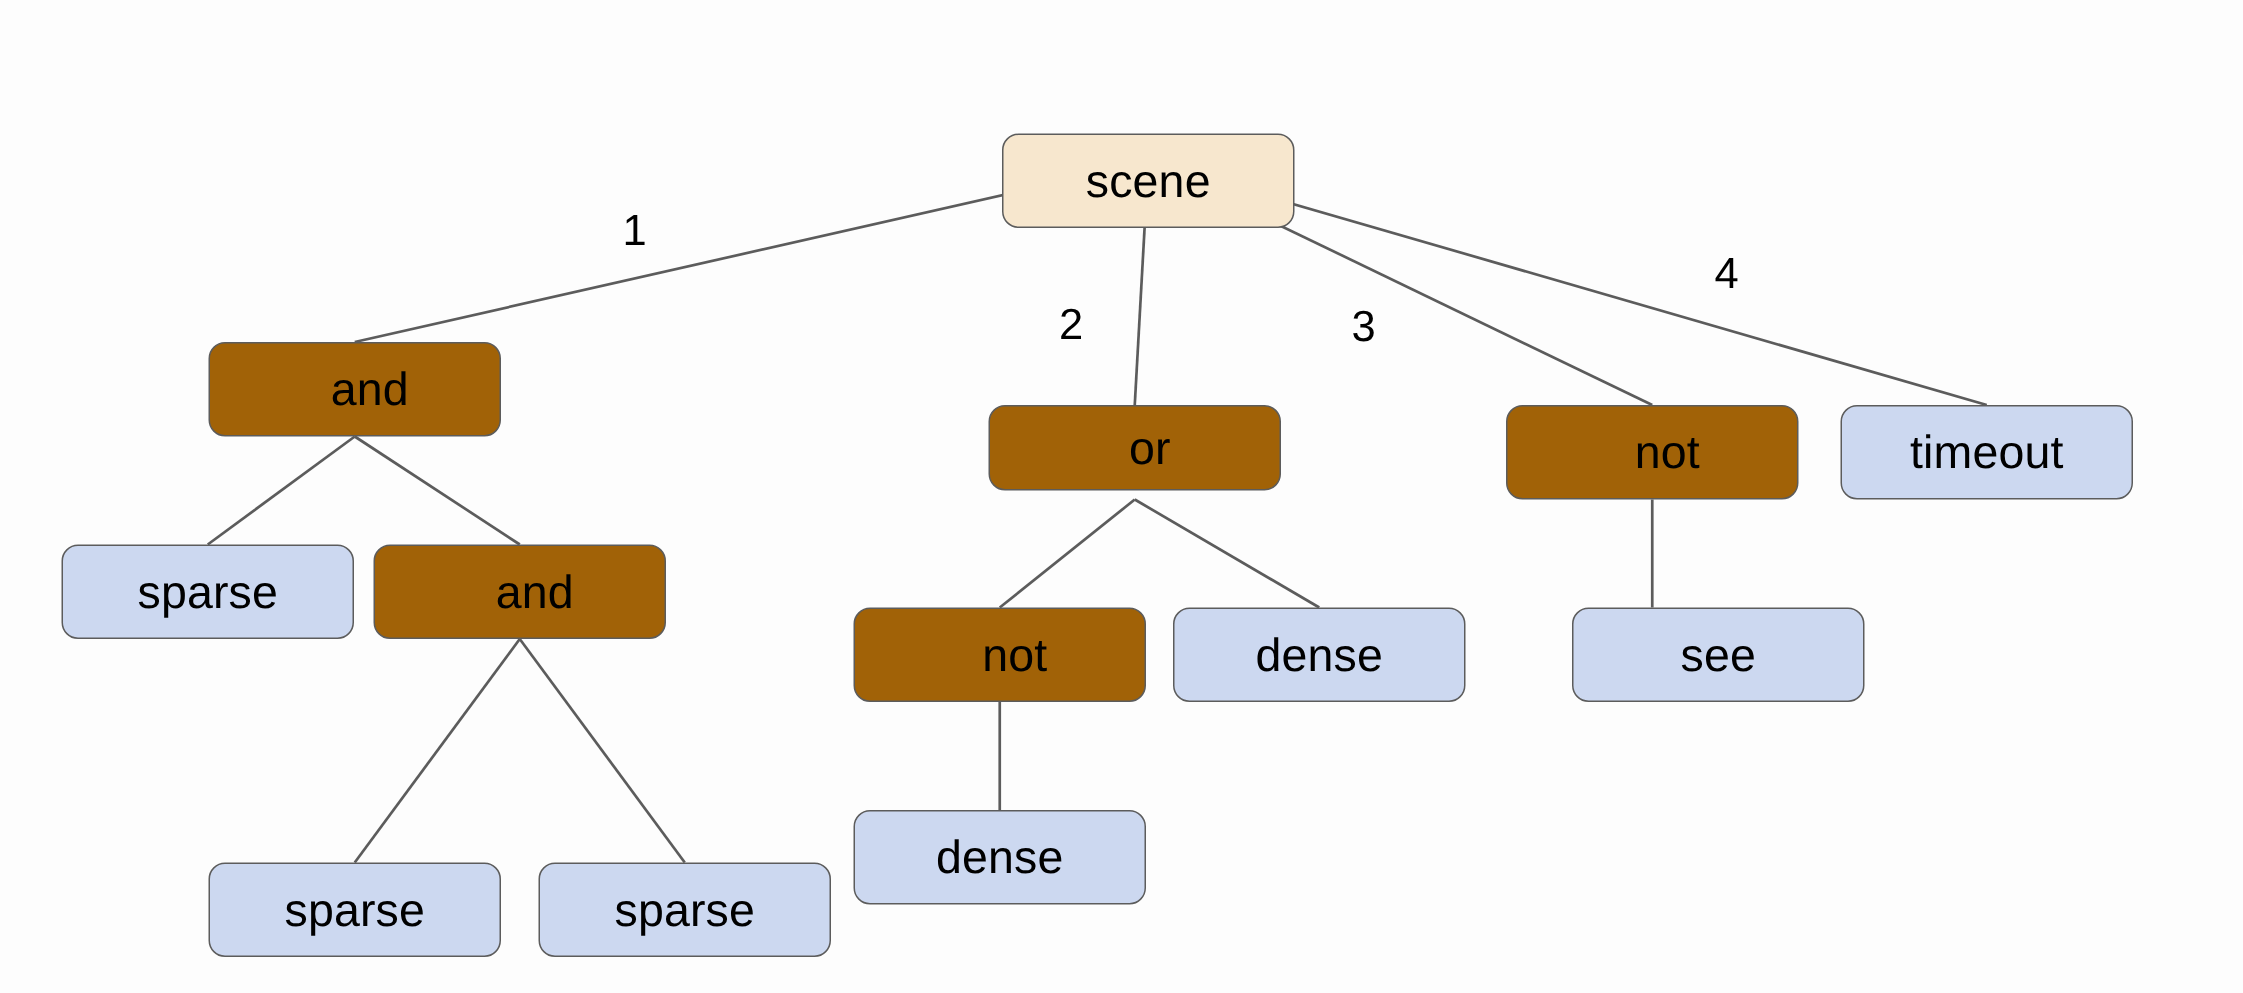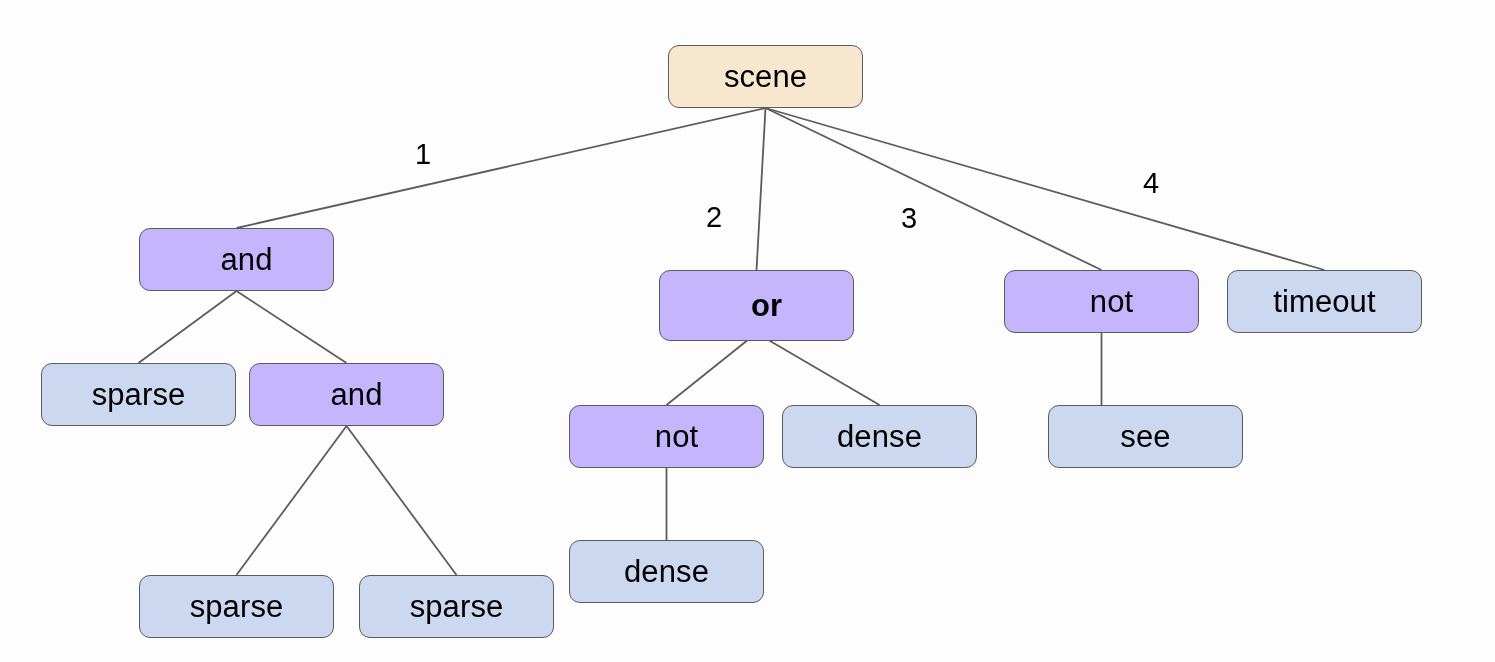--- a/index.html
+++ b/index.html
@@ -33,22 +33,22 @@
     border-radius: 11px;
     display: flex;
     align-items: center;
     justify-content: center;
     color: #000000;
     font-size: 31px;
     line-height: 1;
     letter-spacing: 0.1px;
     white-space: nowrap;
   }
-  .node.root    { background: #f7e7ce; }
-  .node.op      { background: #c4b5fd; padding-left: 20px; }
+  .node.root    { background: #f7e7ce; margin-top: 44px; }
+  .node.op      { background: #a16207; padding-left: 20px; }
   .node.leaf    { background: #ccd8f0; }
   .edge-label {
     position: absolute;
     font-size: 29px;
     color: #000000;
     line-height: 1;
     white-space: nowrap;
   }
 </style>
 </head>
@@ -69,21 +69,21 @@
       <line x1="666.5" y1="468" x2="666.5" y2="540" stroke="#5c5c5c" stroke-width="1.8"></line>
       <line x1="1101.5" y1="333" x2="1101.5" y2="405" stroke="#5c5c5c" stroke-width="1.8"></line>
     </svg>
   <div id="node-layer">
       <div class="node root" style="left: 668px; top: 45px; width: 195px; height: 63px;">
         <span>scene</span>
       </div>
       <div class="node op" style="left: 139px; top: 228px; width: 195px; height: 63px;">
         <span>and</span>
       </div>
-      <div class="node op" style="left: 659px; top: 270px; width: 195px; height: 71px; font-weight: bold;">
+      <div class="node op" style="left: 659px; top: 270px; width: 195px; height: 57px;">
         <span>or</span>
       </div>
       <div class="node op" style="left: 1004px; top: 270px; width: 195px; height: 63px;">
         <span>not</span>
       </div>
       <div class="node leaf" style="left: 1227px; top: 270px; width: 195px; height: 63px; justify-content: center;">
         <span>timeout</span>
       </div>
       <div class="node leaf" style="left: 41px; top: 363px; width: 195px; height: 63px;">
         <span>sparse</span>

